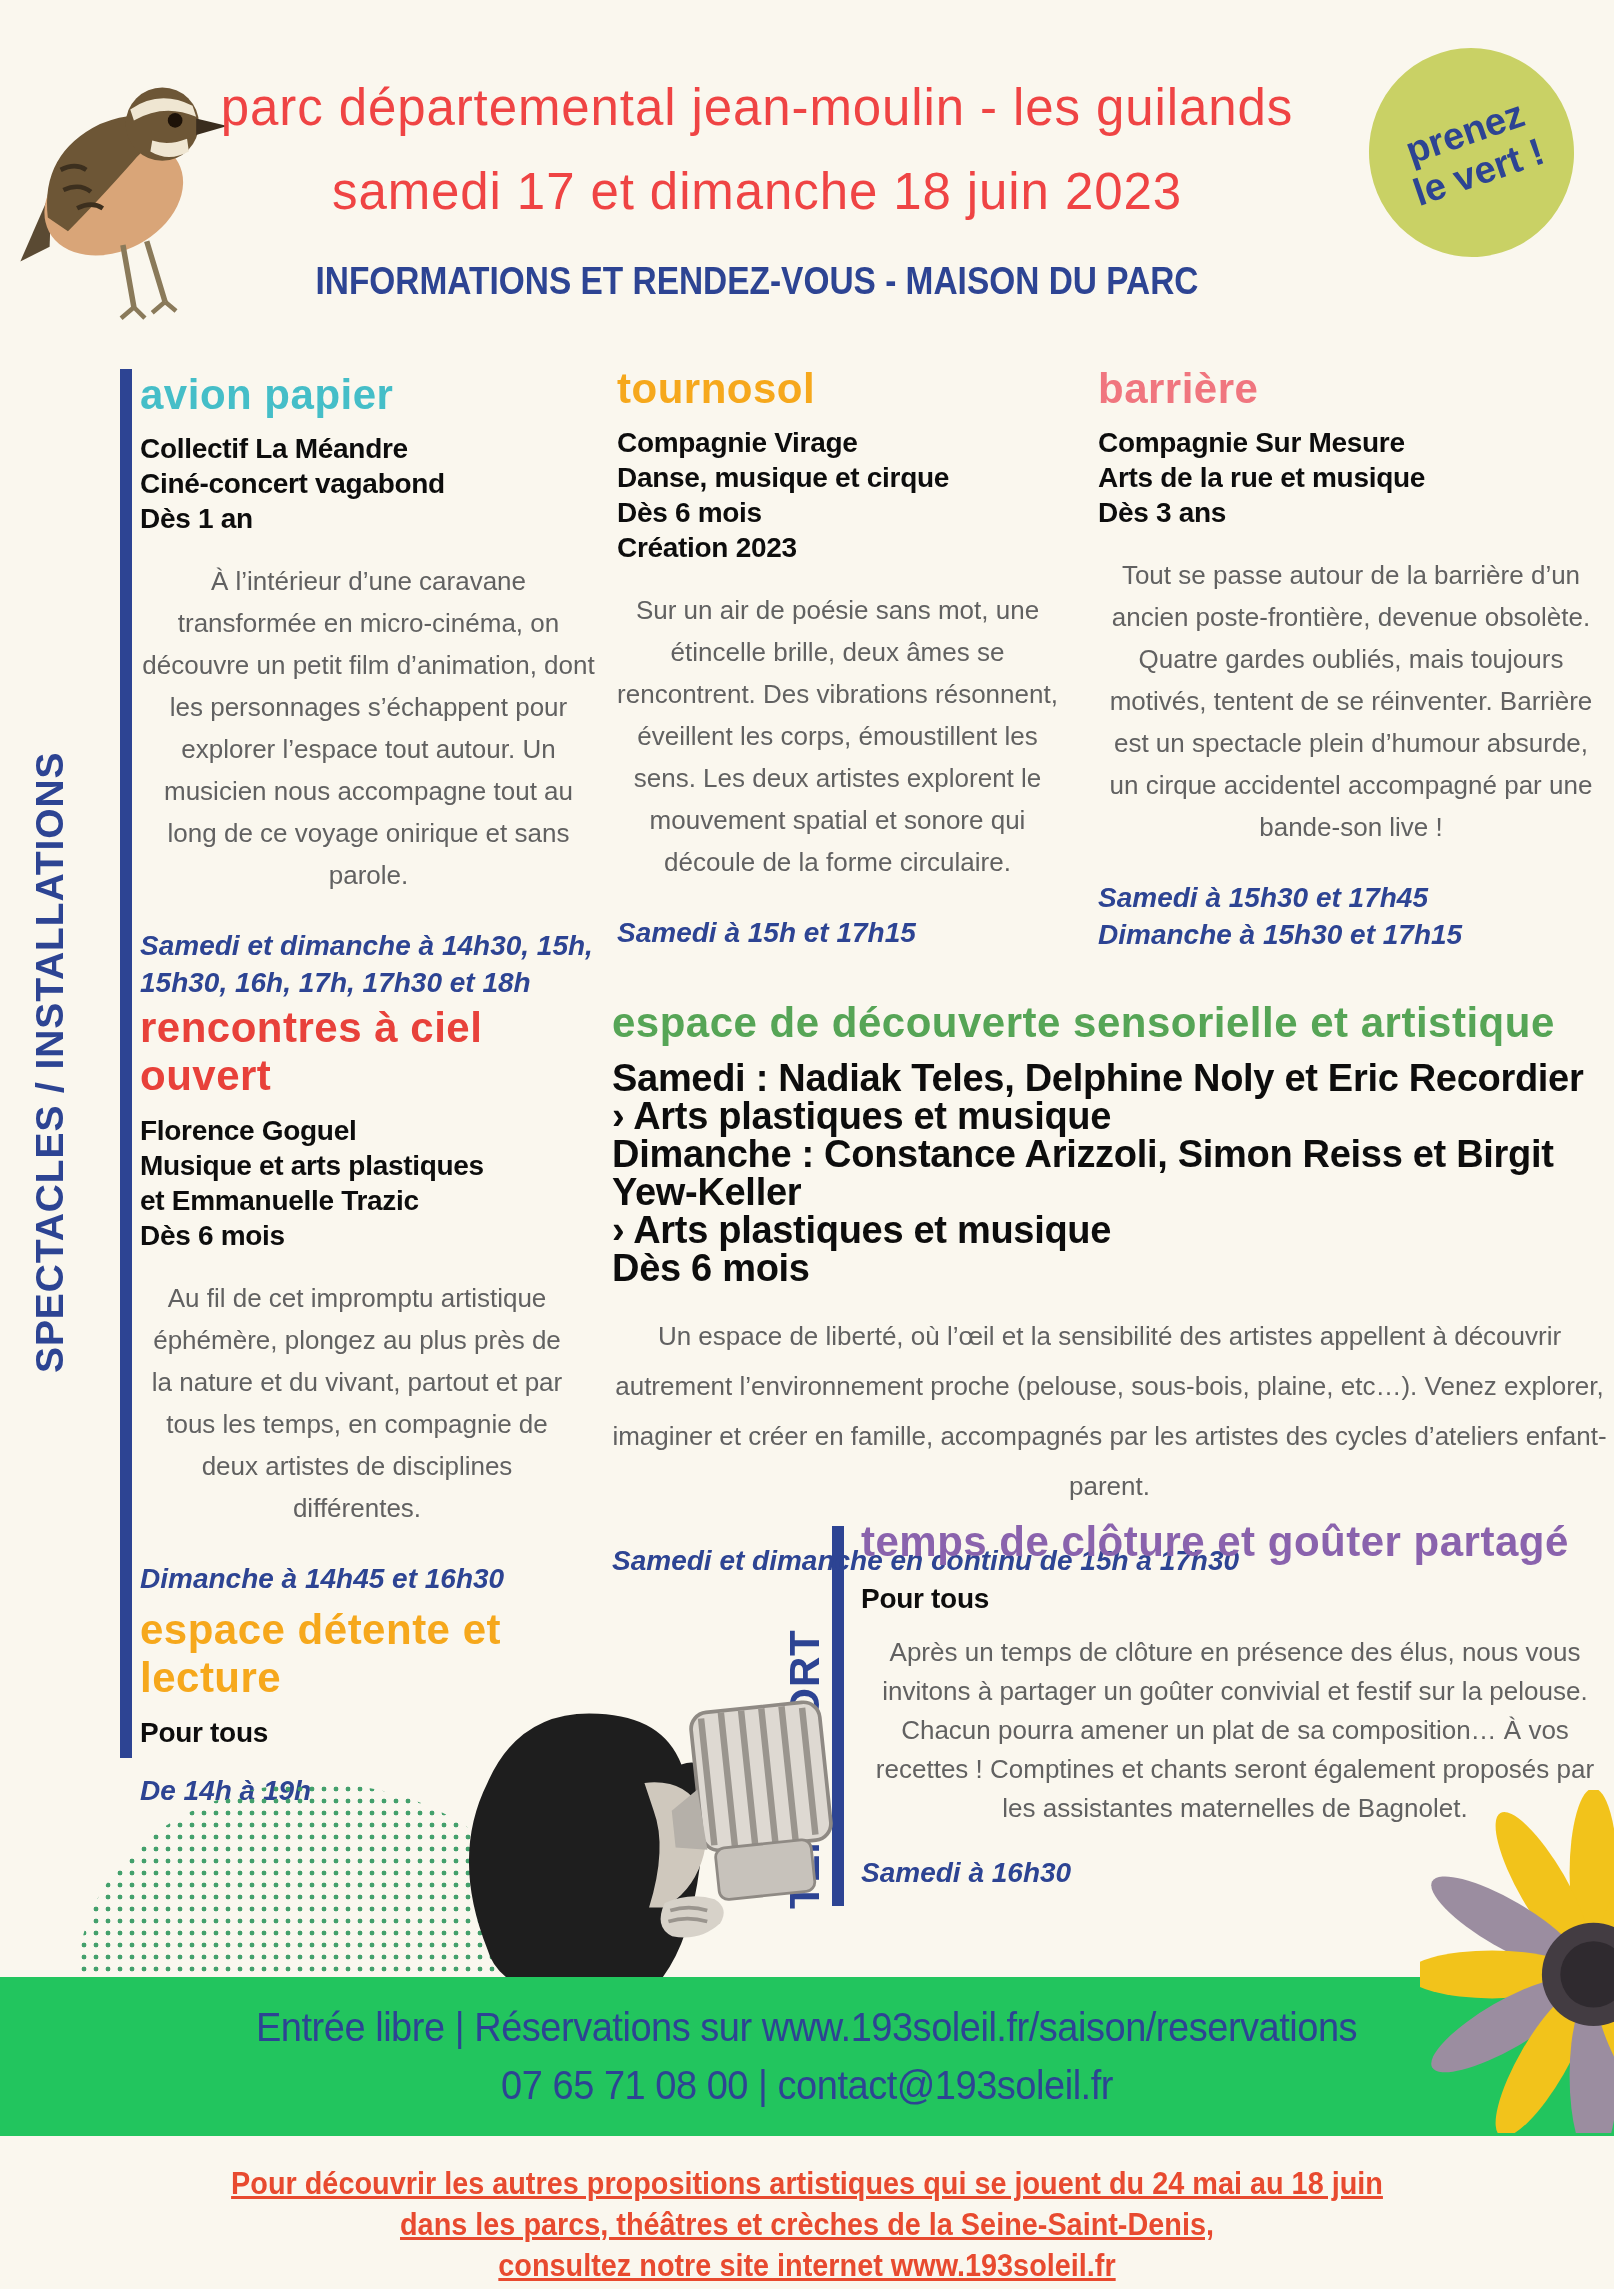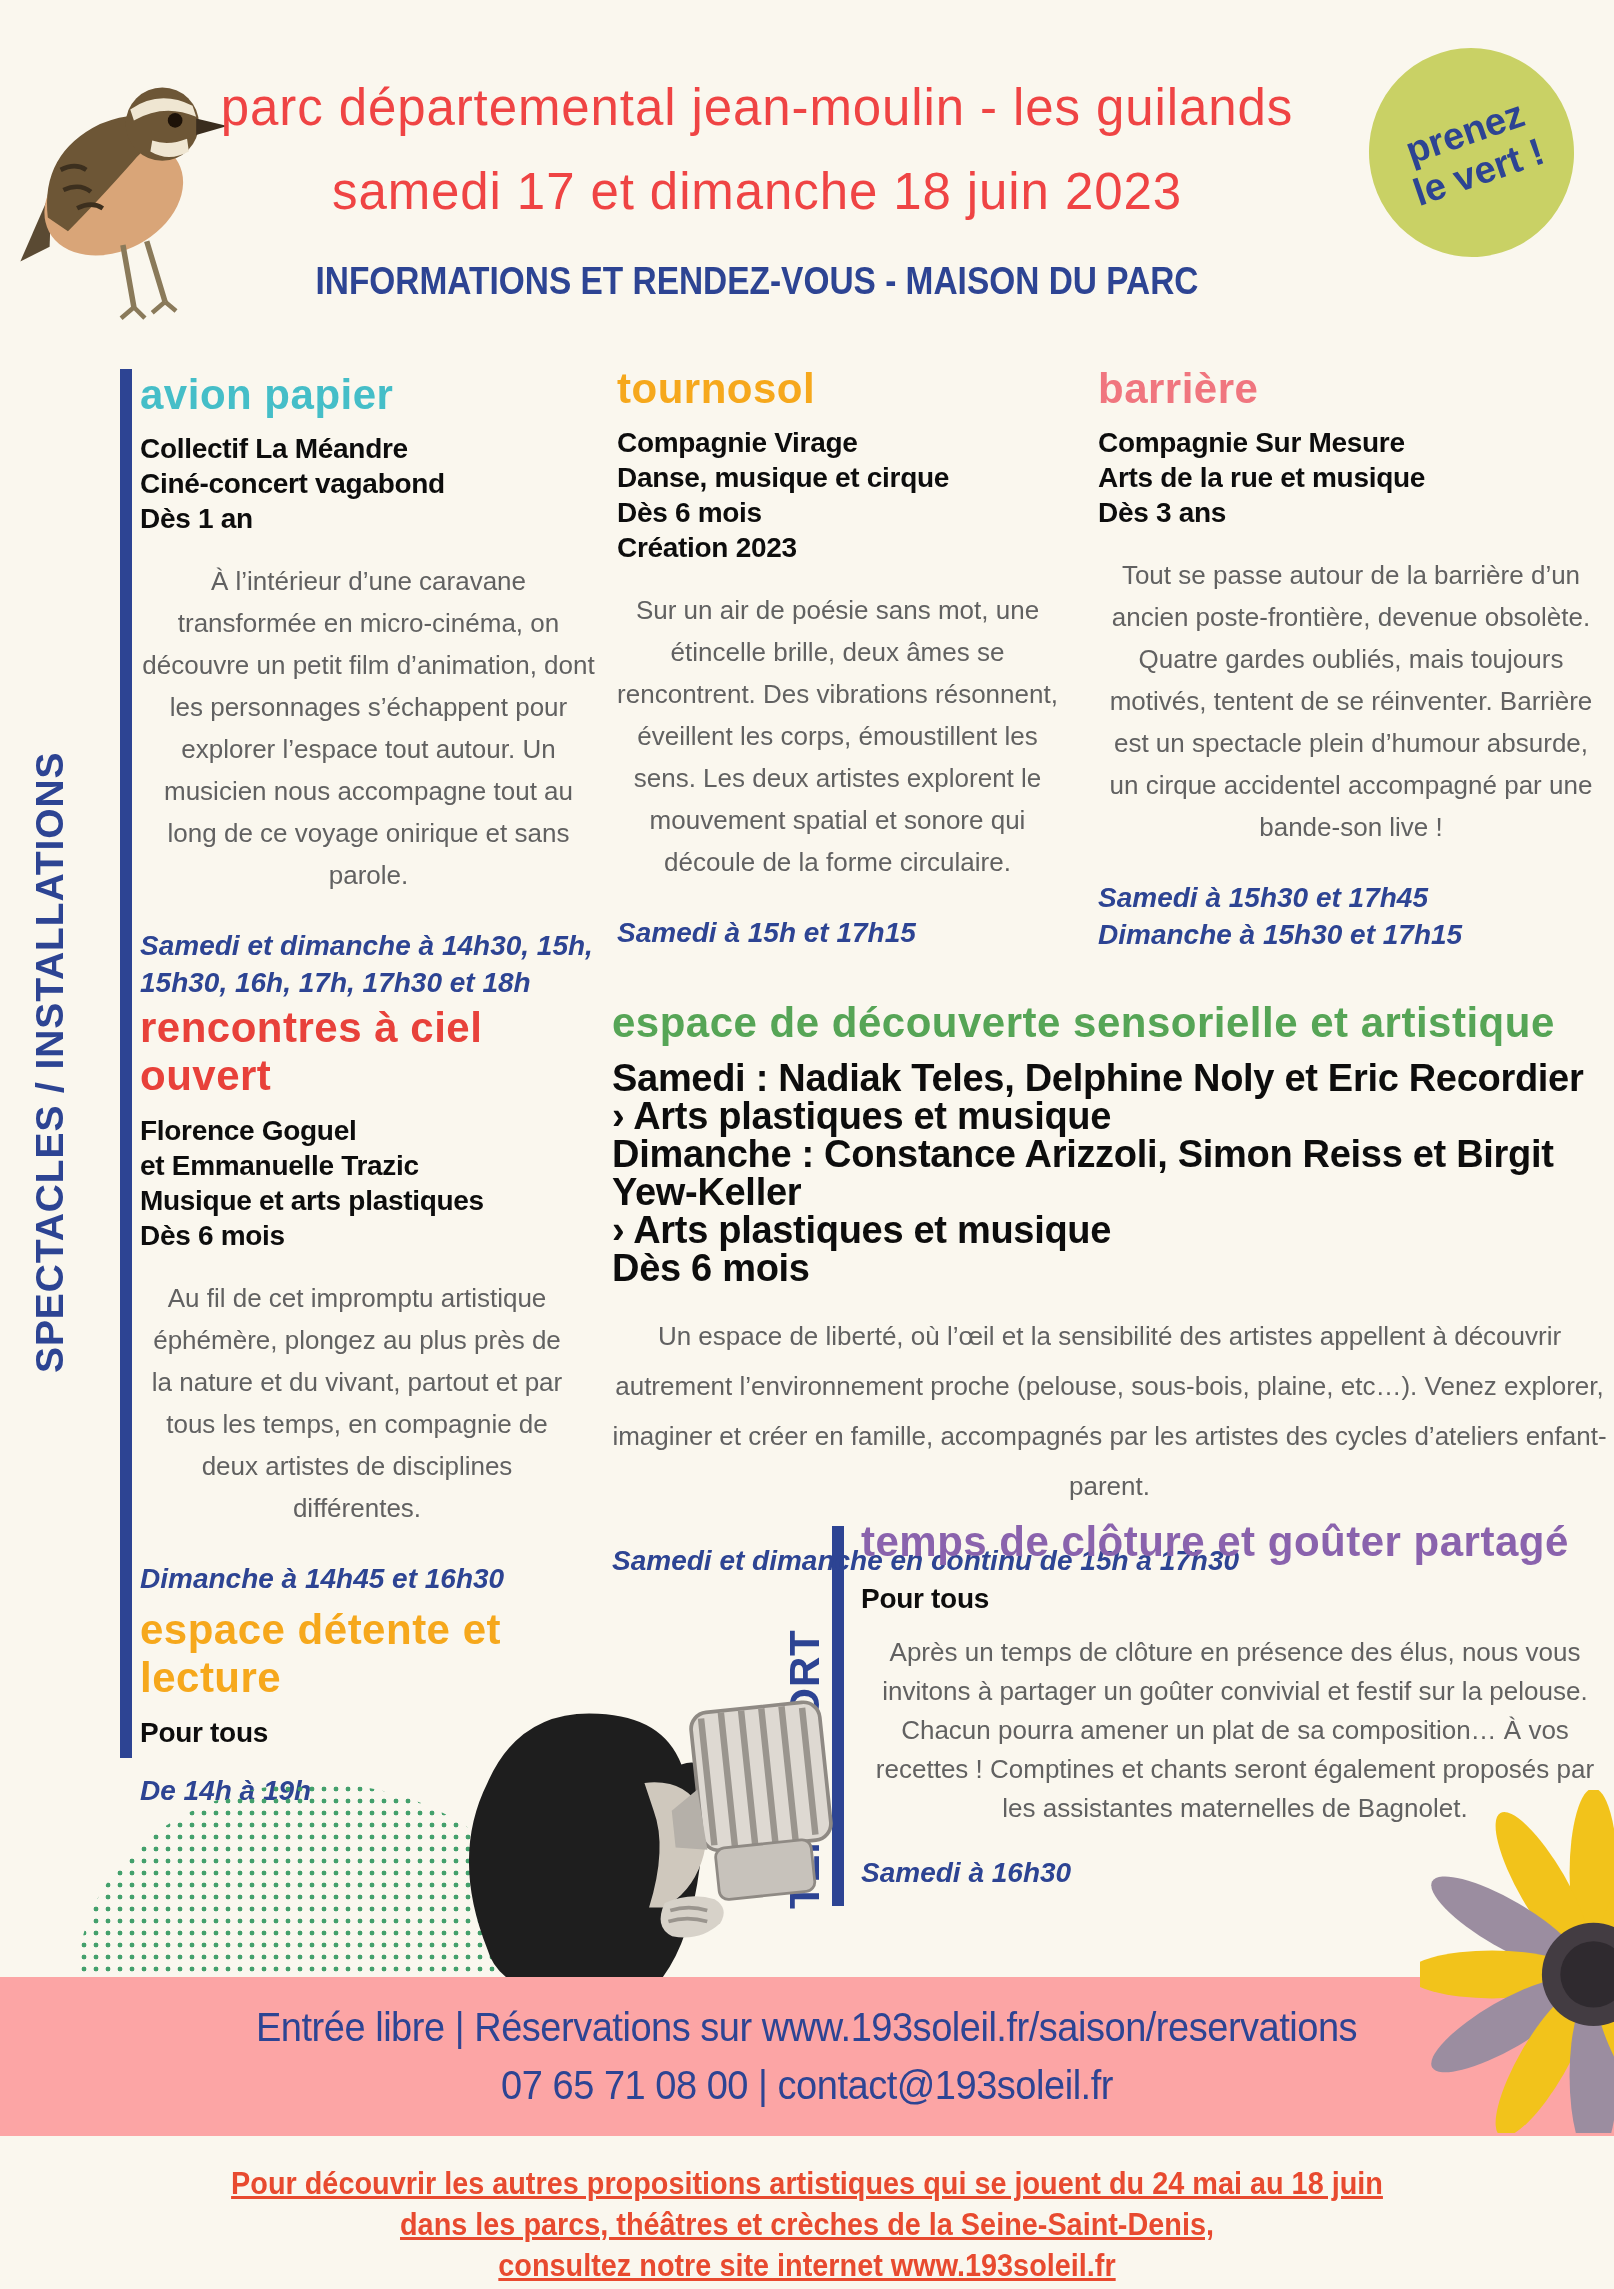--- a/index.html
+++ b/index.html
@@ -35,21 +35,21 @@
          color:#2d4493;white-space:pre-line;}
   .dec-credits{font-size:38px;line-height:38px;}
   
   .dome{position:absolute;left:78px;top:1783px;width:475px;height:194px;
         background-image:radial-gradient(#43a06c 2.1px,transparent 2.7px);background-size:12px 12px;
         border-radius:240px 240px 0 0/194px 194px 0 0;}
   .photo{position:absolute;left:432px;top:1672px;width:411px;height:305px;}
   .sunflower{position:absolute;left:1420px;top:1790px;width:194px;height:343px;z-index:5;}
   .birdpic{position:absolute;left:13px;top:48px;width:229px;height:284px;}
   
-  .fbar{position:absolute;left:0;top:1977px;width:1614px;height:159px;background:#fca5a5;
+  .fbar{position:absolute;left:0;top:1977px;width:1614px;height:159px;background:#22c55e;
         display:flex;flex-direction:column;align-items:center;justify-content:center;gap:13px;}
   .fline{color:#2d4493;font-size:40px;letter-spacing:-0.5px;transform:scaleX(0.95);white-space:nowrap;}
   .bottom{position:absolute;left:0;top:2163px;width:1614px;text-align:center;color:#e84a2f;
           font-weight:bold;font-size:31px;line-height:41px;text-decoration:underline;}
   .bottom div{transform:scaleX(0.93);}
 </style>
 </head>
 <body>
 
 <div class="page">
@@ -112,22 +112,22 @@
     </div>
     <p class="body">Tout se passe autour de la barrière d’un ancien poste-frontière, devenue obsolète. Quatre gardes oubliés, mais toujours motivés, tentent de se réinventer. Barrière est un spectacle plein d’humour absurde, un cirque accidentel accompagné par une bande-son live !</p>
     <p class="sched">Samedi à 15h30 et 17h45
 Dimanche à 15h30 et 17h15</p>
   </section>
 
   <section class="ev" style="left:140px;top:1004px;width:434px;">
     <h2 class="ev-title c-red">rencontres à ciel ouvert</h2>
     <div class="credits">
       <div>Florence Goguel</div>
+      <div>Musique et arts plastiques</div>
       <div>et Emmanuelle Trazic</div>
-      <div>Musique et arts plastiques</div>
       <div>Dès 6 mois</div>
     </div>
     <p class="body">Au fil de cet impromptu artistique éphémère, plongez au plus près de la nature et du vivant, partout et par tous les temps, en compagnie de deux artistes de disciplines différentes.</p>
     <p class="sched">Dimanche à 14h45 et 16h30</p>
   </section>
 
   <section class="ev" style="left:612px;top:999px;width:995px;">
     <h2 class="ev-title c-grn">espace de découverte sensorielle et artistique</h2>
     <div class="credits dec-credits">
       <div>Samedi : Nadiak Teles, Delphine Noly et Eric Recordier</div>

